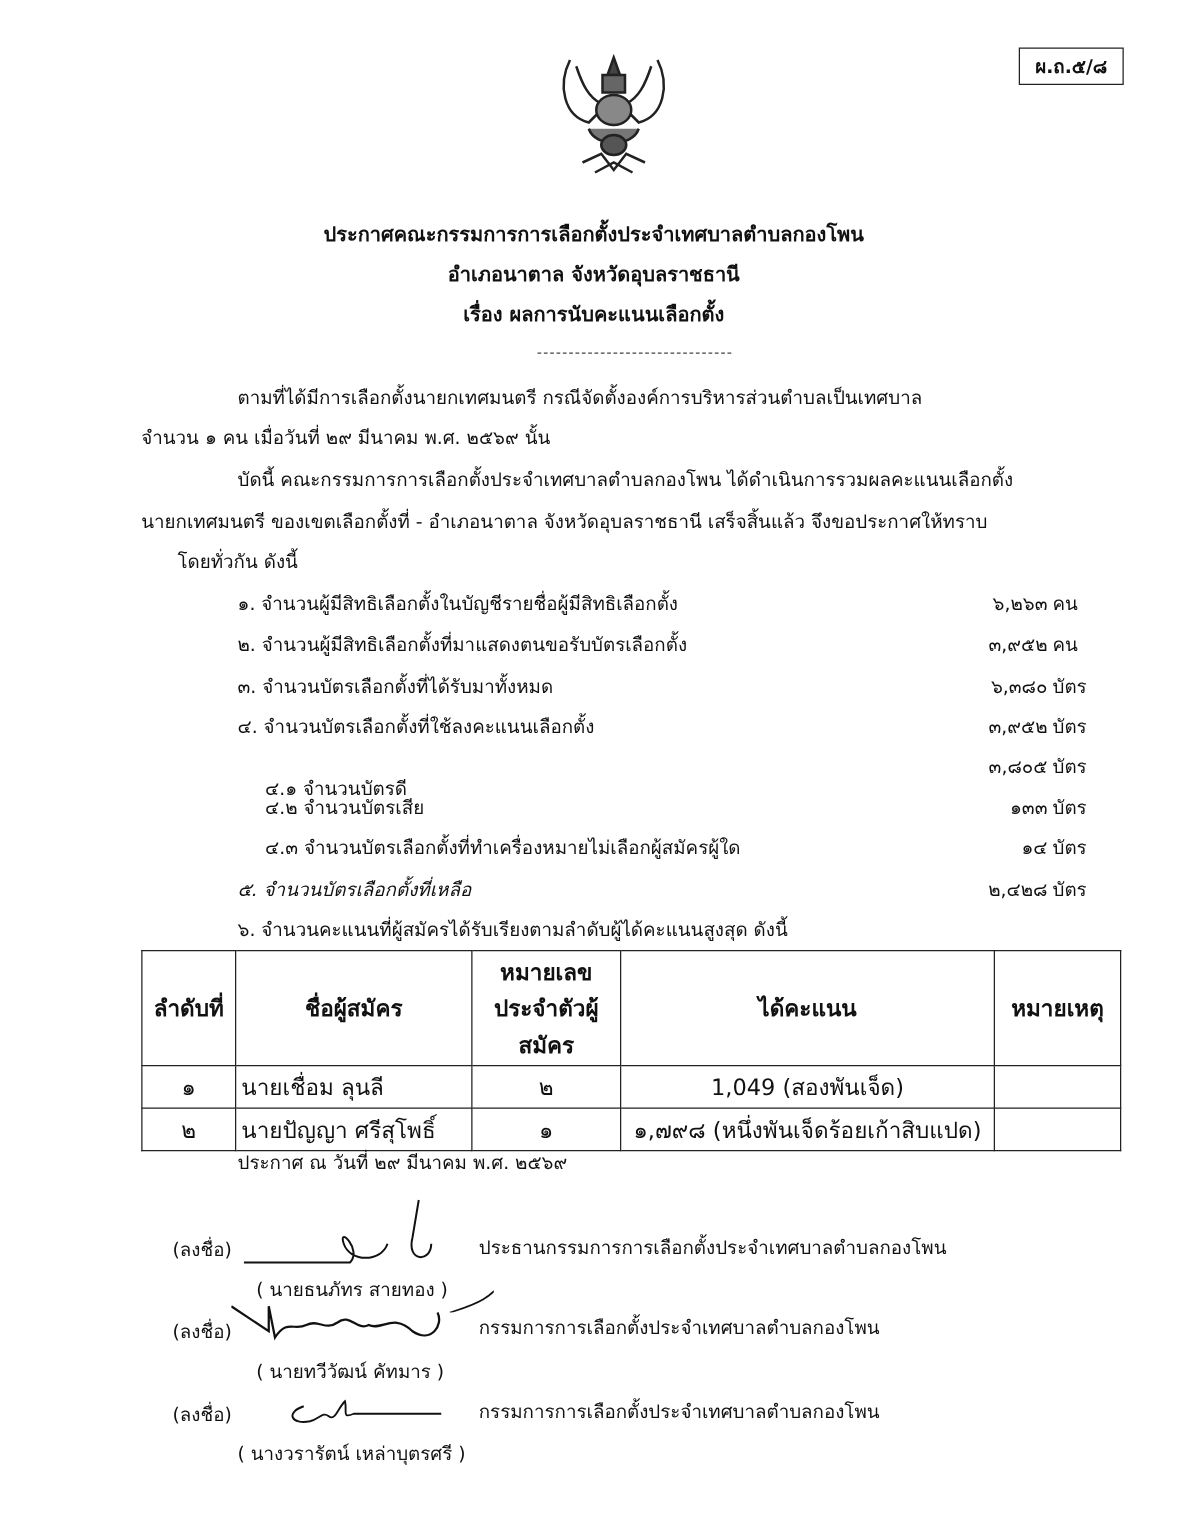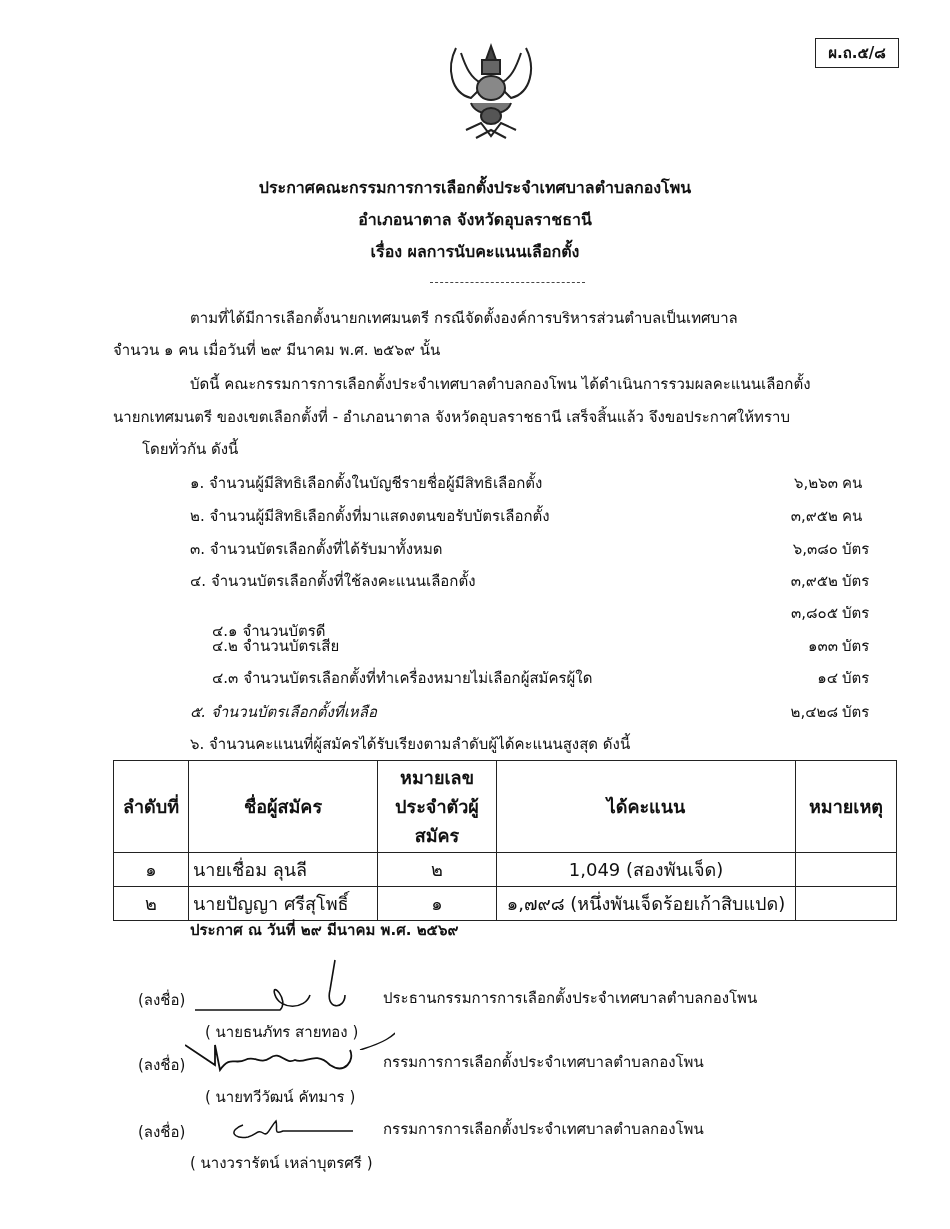--- a/index.html
+++ b/index.html
@@ -111,21 +111,21 @@
     <tr>
       <td class="c">๒</td>
       <td>นายปัญญา  ศรีสุโพธิ์</td>
       <td class="c">๑</td>
       <td class="c">๑,๗๙๘ (หนึ่งพันเจ็ดร้อยเก้าสิบแปด)</td>
       <td></td>
     </tr>
   </tbody>
 </table>
 
-<div class="abs" style="left:190px;top:918px;font-weight:bold;">ประกาศ ณ วันที่ ๒๙ มีนาคม พ.ศ. ๒๕๖๙</div>
+<div class="abs" style="left:190px;top:918px;">ประกาศ ณ วันที่ ๒๙ มีนาคม พ.ศ. ๒๕๖๙</div>
 
 <div class="abs" style="left:138px;top:988px;">(ลงชื่อ)</div>
 <svg class="sig" style="left:195px;top:940px;" width="200" height="110">
   <path d="M0 70 L85 70 C95 60 75 40 80 55 C85 70 110 70 115 55 M140 20 L135 50 C130 70 150 70 150 55" fill="none" stroke="#111" stroke-width="1.6"></path>
   <path d="M210 80 C200 100 180 105 165 110" fill="none" stroke="#111" stroke-width="1.4"></path>
 </svg>
 <div class="abs" style="left:383px;top:986px;">ประธานกรรมการการเลือกตั้งประจำเทศบาลตำบลกองโพน</div>
 <div class="abs" style="left:205px;top:1020px;">( นายธนภัทร  สายทอง )</div>
 
 <div class="abs" style="left:138px;top:1053px;">(ลงชื่อ)</div>

